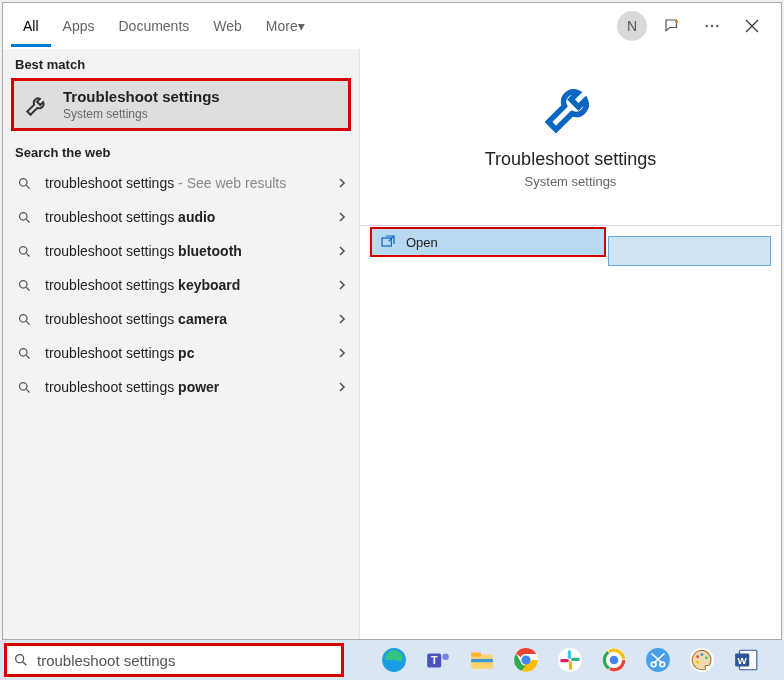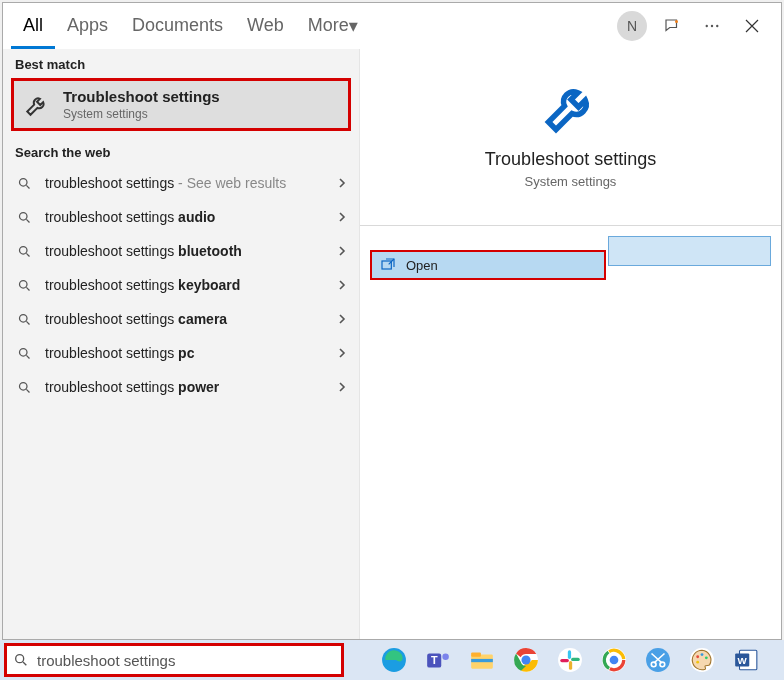--- a/index.html
+++ b/index.html
@@ -1,19 +1,19 @@
 <!DOCTYPE html>
 <html><head>
 <meta charset="utf-8">
 <style>
   * { margin:0; padding:0; box-sizing:border-box; font-family:"Segoe UI",Arial,sans-serif; }
   body { width:784px; height:680px; background:#f0f0f0; position:relative; overflow:hidden; }
   .start-panel { position:absolute; left:2px; top:2px; width:780px; height:638px; background:#fff; border:1px solid #aaa; display:flex; flex-direction:column; }
   .tabs { display:flex; align-items:center; height:46px; padding:0 8px; }
-  .tab { padding:12px 12px 10px 12px; font-size:18px; color:#666; cursor:pointer; border-bottom:3px solid transparent; }
+  .tab { padding:12px 12px 10px 12px; font-size:14px; color:#666; cursor:pointer; border-bottom:3px solid transparent; }
   .tab.active { color:#000; border-bottom:3px solid #0078d4; font-weight:400; }
   .tab-more { display:flex; align-items:center; }
   .titlebar-right { margin-left:auto; display:flex; align-items:center; gap:10px; padding-right:6px; }
   .avatar { width:30px; height:30px; border-radius:50%; background:#d9d9d9; display:flex; align-items:center; justify-content:center; font-size:14px; color:#555; }
   .icon-btn { width:30px; height:30px; display:flex; align-items:center; justify-content:center; color:#444; cursor:pointer; }
   .body { flex:1; display:flex; min-height:0; }
   .left { width:357px; background:#f3f3f3; overflow:auto; border-right:1px solid #e5e5e5; padding-bottom:19px; }
   .right { flex:1; background:#fff; display:flex; flex-direction:column; }
   .section-hdr { font-size:13px; font-weight:600; padding:8px 12px 6px 12px; color:#222; }
   .best-item { display:flex; align-items:center; gap:12px; padding:10px 12px; background:#dedede; margin:0 8px 6px 8px; outline:3px solid #d40000; outline-offset:-3px; }
@@ -23,21 +23,21 @@
   .li { display:flex; align-items:center; gap:12px; padding:9px 12px 9px 14px; cursor:pointer; }
   .li .mag { width:16px; flex:0 0 16px; }
   .li .lbl { flex:1; font-size:14px; color:#222; }
   .li .caret { color:#555; }
   .right-hero { display:flex; flex-direction:column; align-items:center; padding:28px 12px 22px 12px; }
   .big-wrench { width:60px; height:60px; margin-bottom:10px; }
   .hero-title { font-size:18px; color:#222; margin-top:2px; }
   .hero-sub { font-size:13px; color:#666; margin-top:4px; }
   .sep { height:1px; background:#d9d9d9; margin:14px 0 0 0; }
   .action-row { position:relative; height:52px; }
-  .open-btn { position:absolute; left:10px; top:24px; width:236px; height:30px; background:#b7d9f2; display:flex; align-items:center; gap:10px; padding:0 10px; font-size:13px; color:#222; cursor:pointer; outline:2px solid #d40000; outline-offset:-2px;}
+  .open-btn { position:absolute; left:10px; top:1px; width:236px; height:30px; background:#b7d9f2; display:flex; align-items:center; gap:10px; padding:0 10px; font-size:13px; color:#222; cursor:pointer; outline:2px solid #d40000; outline-offset:-2px;}
   .rest-bar { position:absolute; left:248px; right:10px; top:10px; height:30px; background:#cfe5f6; border:1px solid #6aa9dc; }
   .taskbar { position:absolute; left:0; bottom:0; width:784px; height:40px; background:#dbe6f4; display:flex; align-items:center; }
   .searchbox { margin-left:4px; width:340px; height:34px; background:#fff; border:1px solid #8f8f8f; display:flex; align-items:center; padding:0 8px; gap:8px; outline:3px solid #d40000; outline-offset:-3px; position:relative; z-index:2;}
   .searchbox input { border:none; outline:none; font-size:15px; flex:1; color:#555; background:transparent;}
   .tbicons { display:flex; align-items:center; gap:4px; margin-left:30px;}
   .tbicon { width:40px; height:40px; display:flex; align-items:center; justify-content:center; cursor:pointer;}
   svg { display:block; }
 </style>
 </head>
 <body>

